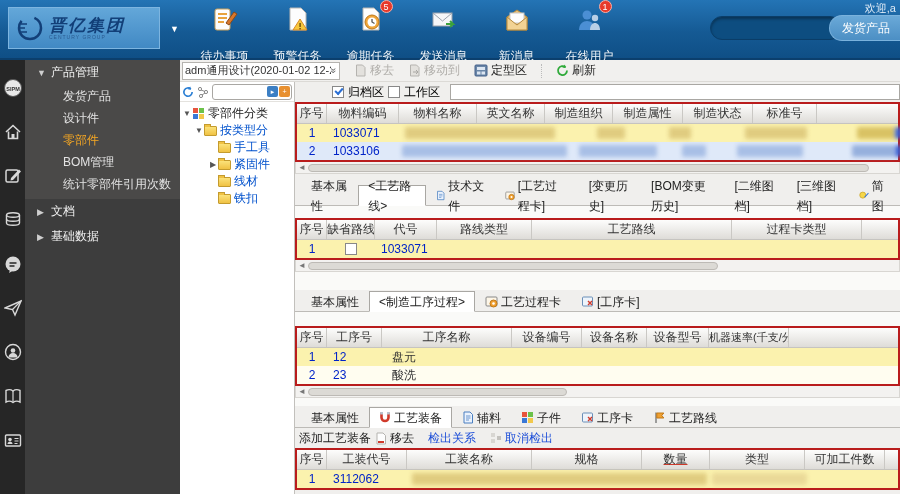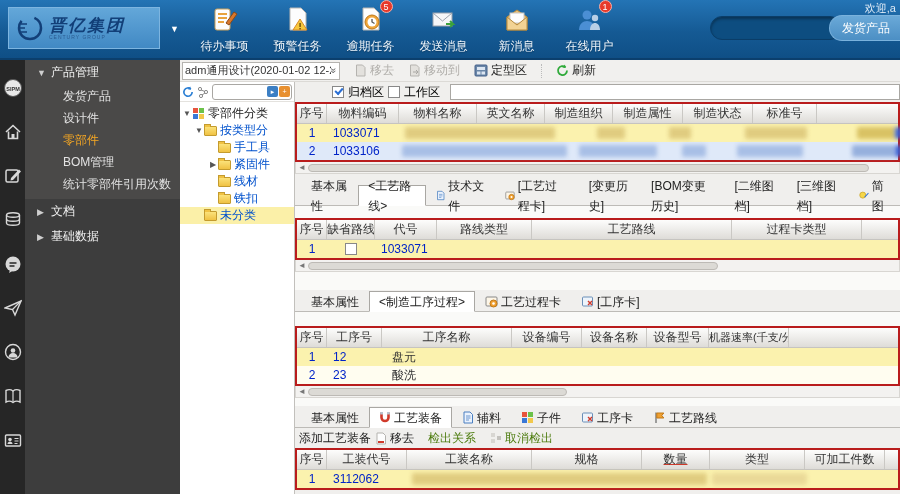--- a/index.html
+++ b/index.html
@@ -20,21 +20,21 @@
     letter-spacing:2px; line-height:17px; }
   .logo-txt .t2 { font-size:5px; color:#2a5c92; letter-spacing:1px; }
   .logo-caret { position:absolute; left:170px; top:24px; color:#fff; font-size:9px; cursor:pointer; }
   .tb-actions { position:absolute; left:188px; top:4px; display:flex; }
   .tb-action { width:73px; display:flex; flex-direction:column; align-items:center;
     color:#eef5fb; font-size:12px; cursor:pointer; }
   .tb-ico { position:relative; width:32px; height:32px; display:flex; align-items:center; justify-content:center; }
   .badge { position:absolute; top:-4px; right:-6px; min-width:13px; height:13px; border-radius:7px;
     background:#e8392a; color:#fff; font-size:9px; line-height:13px; text-align:center;
     padding:0 2px; border:1px solid #f5b0a8; }
-  .tb-label { margin-top:2px; text-shadow:0 1px 1px #0a3c66; }
+  .tb-label { margin-top:12px; text-shadow:0 1px 1px #0a3c66; }
   .tb-search { position:absolute; right:58px; top:16px; width:132px; height:24px;
     border-radius:12px; border:1px solid #0a3d68; background:#0d4d80;
     box-shadow:inset 0 2px 3px rgba(0,0,0,.35); color:#fff; padding:0 10px; outline:none; }
   .ship-btn { position:absolute; right:0; top:15px; height:26px; padding:0 10px 0 12px;
     border:1px solid #7ab2dd; border-right:none; border-radius:13px 0 0 13px;
     background:linear-gradient(#6aa9d8,#4c8fc4); color:#fff; font-size:12px; cursor:pointer; }
 
   
   .iconstrip { position:absolute; left:0; top:60px; width:25px; height:434px;
     background:#262626; display:flex; flex-direction:column; align-items:center; padding-top:6px; }
@@ -113,21 +113,21 @@
 
   .tabstrip { height:22px; display:flex; align-items:flex-end; padding-left:6px;
     border-bottom:1px solid #bdbbb7; margin-top:0; }
   .tab { display:inline-flex; align-items:center; gap:3px; height:21px; line-height:20px;
     padding:0 9px; color:#222; cursor:pointer; border:1px solid transparent; margin-bottom:-1px; }
   .tab.active { background:#fff; border-color:#a9a7a3; border-bottom-color:#fff; }
   .panelgap { background:#fafaf8; }
 
   .subtoolbar { height:20px; display:flex; align-items:center; padding-left:4px; gap:4px; }
   .st-btn { display:flex; align-items:center; gap:3px; cursor:pointer; color:#222; }
-  .st-btn.disabled { color:#4d7c0f; cursor:default; }
+  .st-btn.disabled { color:#1d4ed8; cursor:default; }
 
   svg { display:block; }
 </style>
 </head>
 <body>
 
 <div class="app">
 
   <header class="topbar">
     <span class="welcome">欢迎,a</span>
@@ -387,24 +387,20 @@
         <span class="lbl">紧固件</span>
       </div>
       <div class="tree-row" style="padding-left:38px;">
         <span class="folder"></span>
         <span class="lbl">线材</span>
       </div>
       <div class="tree-row" style="padding-left:38px;">
         <span class="folder"></span>
         <span class="lbl">铁扣</span>
       </div>
-      <div class="tree-row hl" style="padding-left:24px;">
-        <span class="folder"></span>
-        <span class="lbl">未分类</span>
-      </div>
     </div>
   </aside>
 
   <main class="main">
 
     <div class="filterrow">
       <span class="cbx checked"></span>
       <span>归档区</span>
       <span class="cbx"></span>
       <span>工作区</span>

